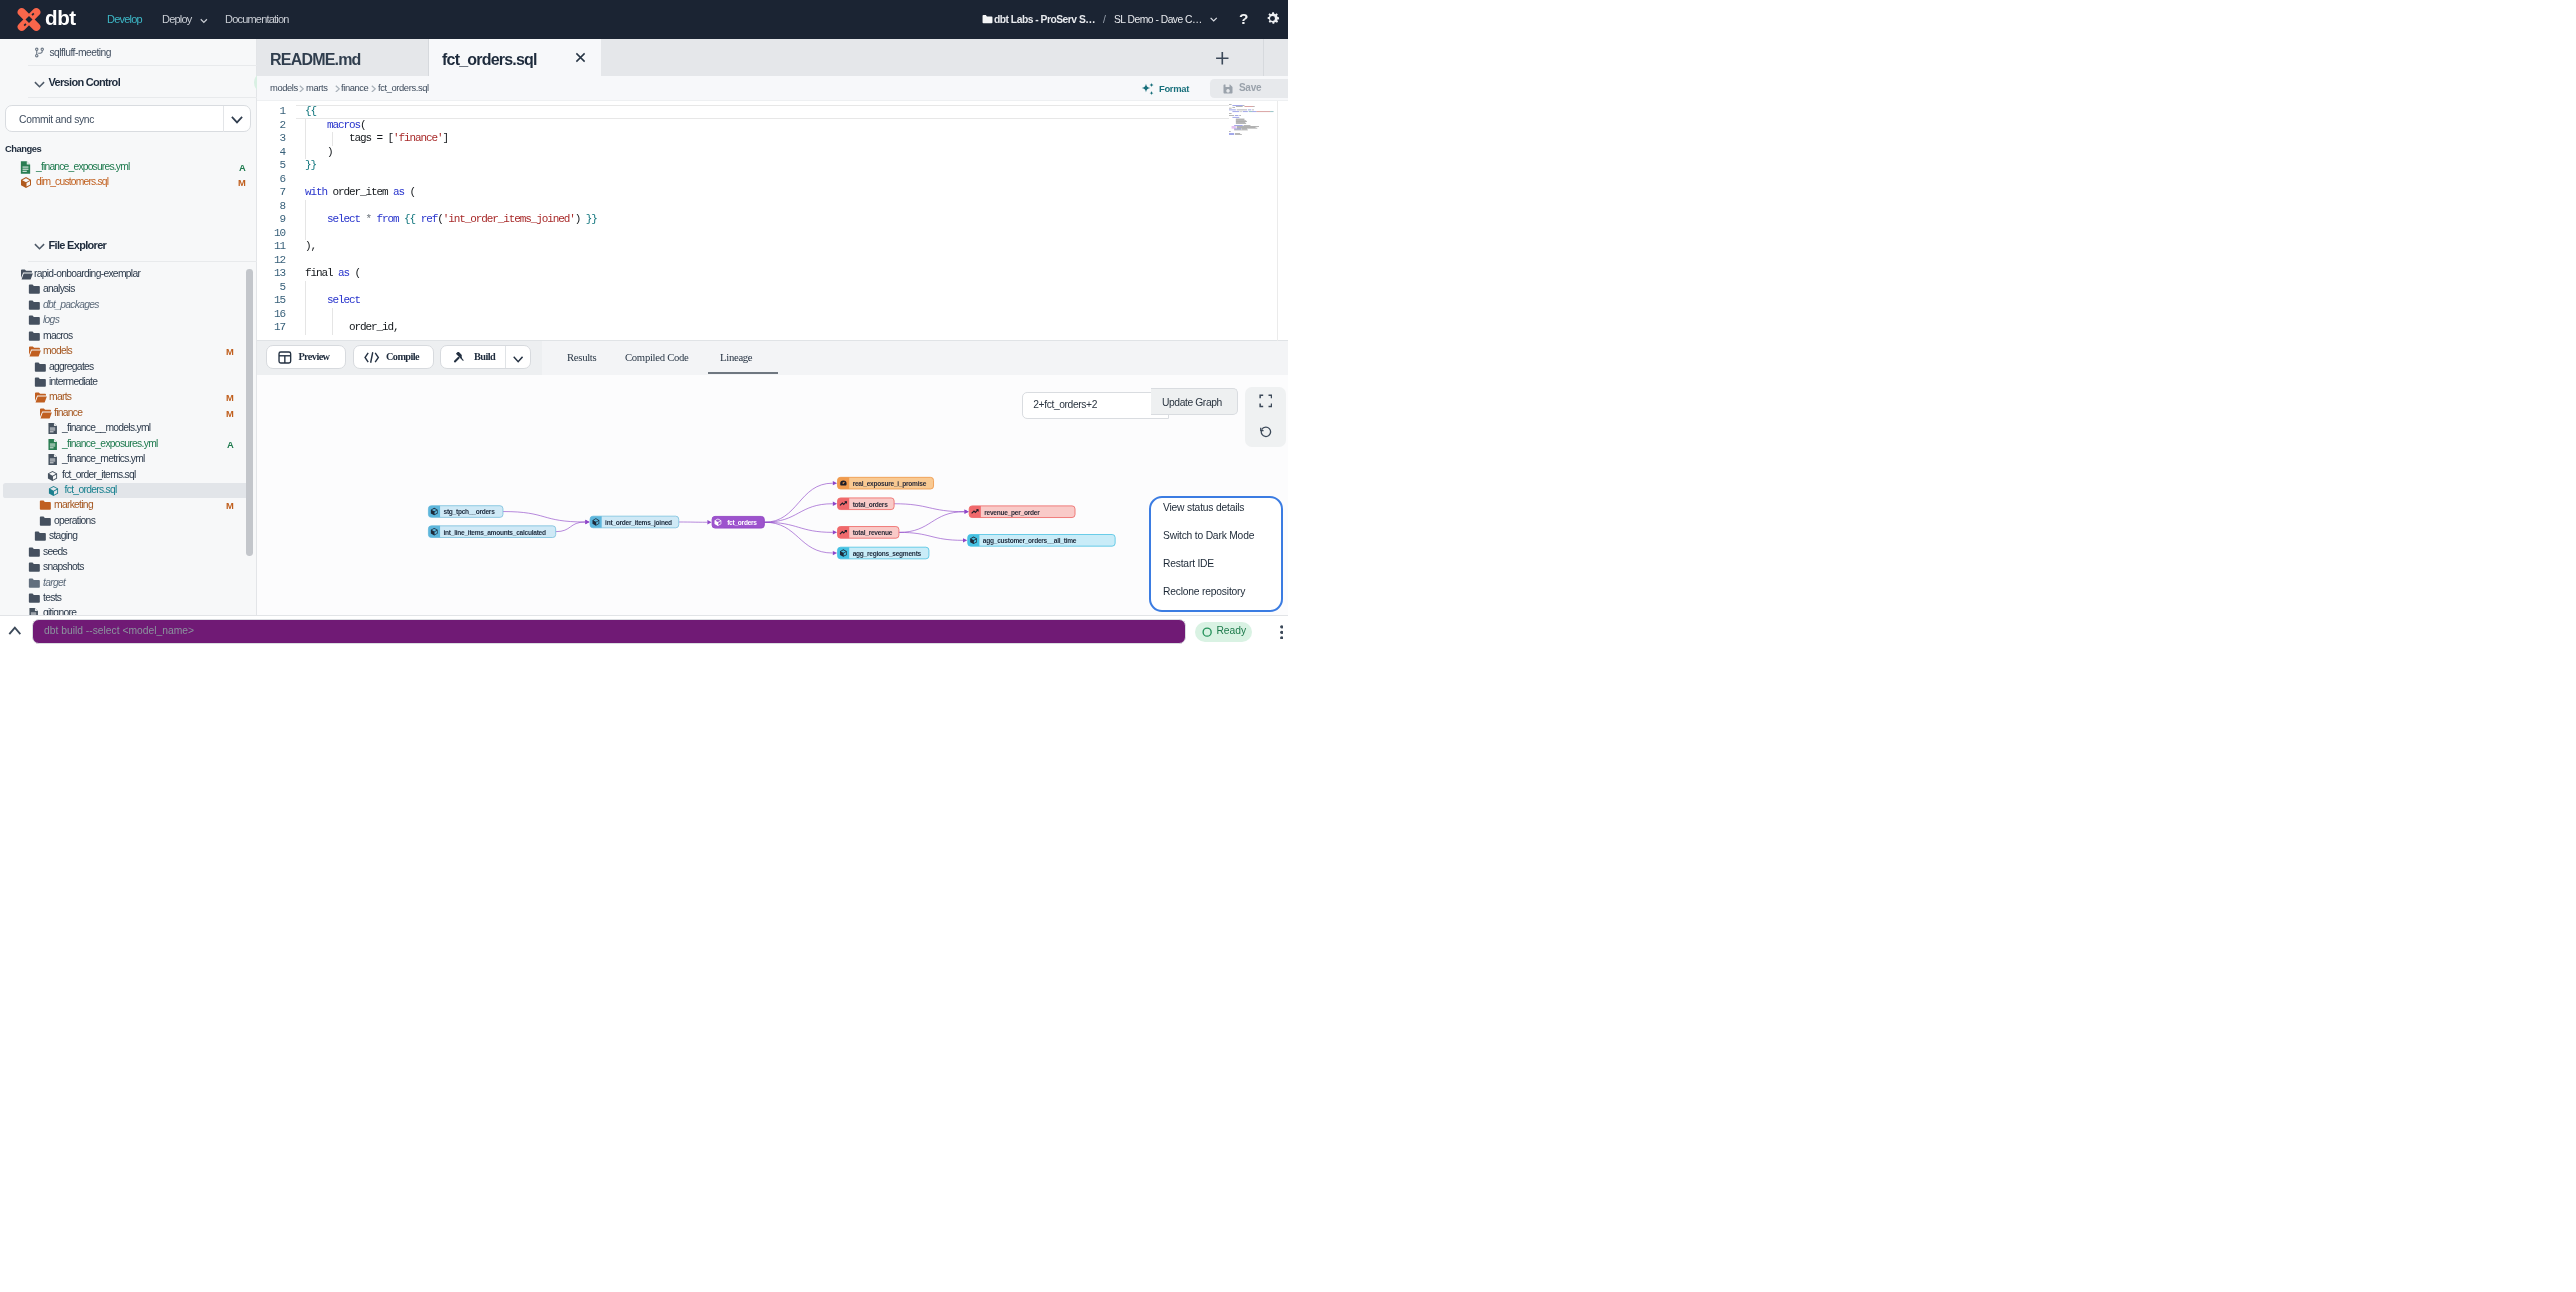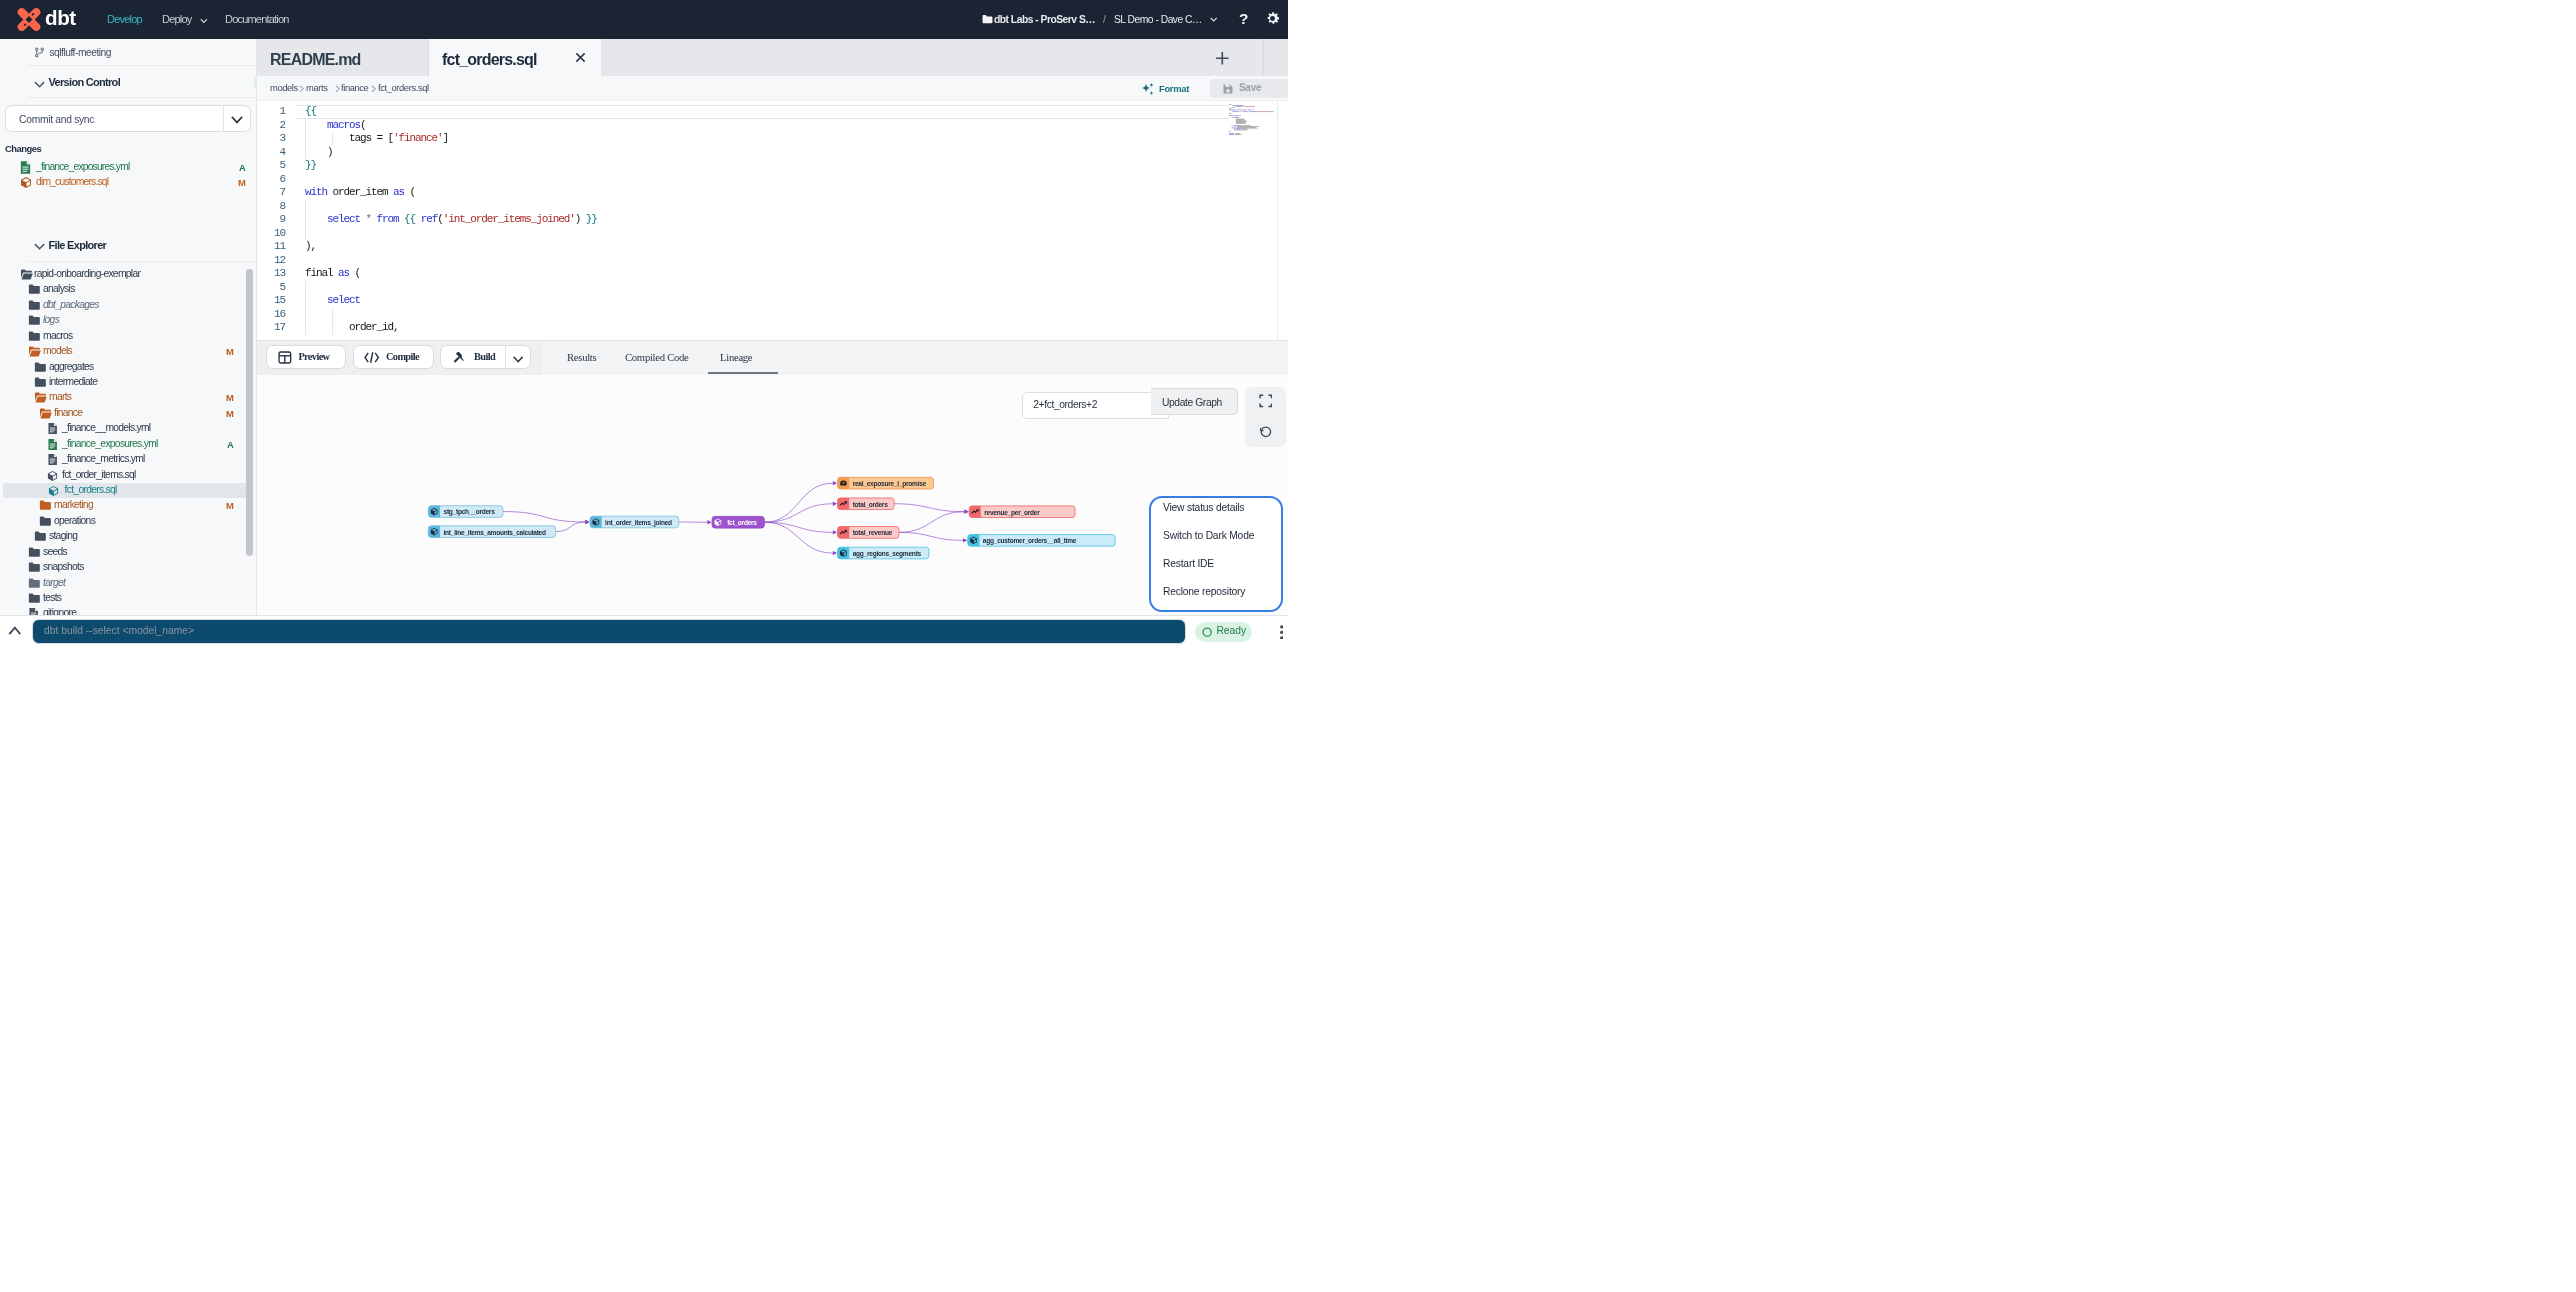--- a/index.html
+++ b/index.html
@@ -85,21 +85,21 @@
 
 #lineage { position:absolute; left:257px; top:375px; width:1031px; height:240px; background:#fcfcfd; }
 #sel-input { position:absolute; left:747px; top:17px; width:147px; height:27.4px; background:#fff; border:0.9px solid #d9dce0; border-radius:5.1px 0 0 5.1px; font-size:10.3px; letter-spacing:-0.4px; color:#2a3440;margin-left:18px; }
 #upd-btn { position:absolute; left:894px; top:13px; width:87px; height:27.4px; background:#eef0f1; border:0.9px solid #d9dce0; border-left:none; border-radius:0 5.1px 5.1px 0; font-size:12px; color:#2a3440; white-space:nowrap; }
 #iconpanel { position:absolute; left:988px; top:12px; width:41px; height:60px; background:#eff1f2; border-radius:6.9px; }
 #ctxmenu { position:absolute; left:892px; top:121px; width:134px; height:116px; background:#fff; border:2.6px solid #3b7ce2; border-radius:13px; z-index:5; }
 #ctxmenu .mi { position:absolute; left:12px; font-size:10.3px; letter-spacing:-0.2px; color:#1c2836; }
 
 
 #bottombar { position:absolute; left:0; top:615px; width:1288px; height:31px; background:#fff; border-top:0.9px solid #e2e4e7; }
-#cmdinput { position:absolute; left:32px; top:3.4px; width:1154px; height:25px; border:0.9px solid #dadde1; border-radius:6.9px; background:#0c4a6e; font-size:10.3px; color:#8b949e; }
+#cmdinput { position:absolute; left:32px; top:3.4px; width:1154px; height:25px; border:0.9px solid #dadde1; border-radius:6.9px; background:#701a75; font-size:10.3px; color:#8b949e; }
 #readypill { position:absolute; left:1195px; top:6px; width:57px; height:20px; background:#d9f2e3; border-radius:10.3px; color:#1d7a4b; font-size:10.3px; }
 </style>
 </head>
 <body>
 <div id="nav">
   <svg class="logo" width="24" height="25" viewBox="0 0 28 29">
     <g stroke="#f9664b" stroke-width="9.5" stroke-linecap="round">
       <line x1="5.5" y1="6" x2="22.5" y2="23"></line>
       <line x1="22.5" y1="6" x2="5.5" y2="23"></line>
     </g>

